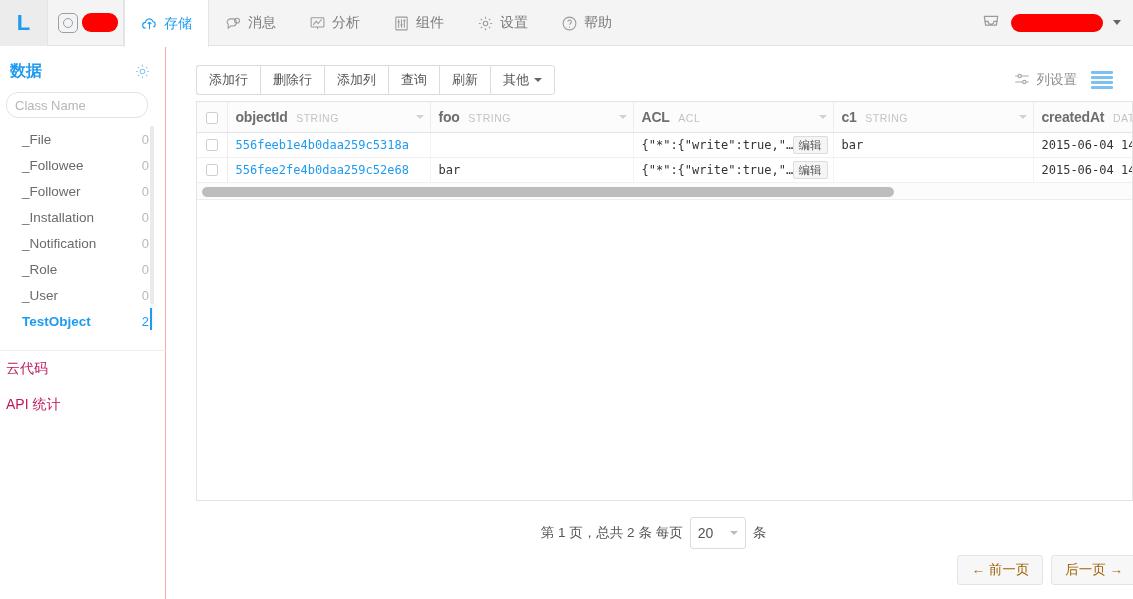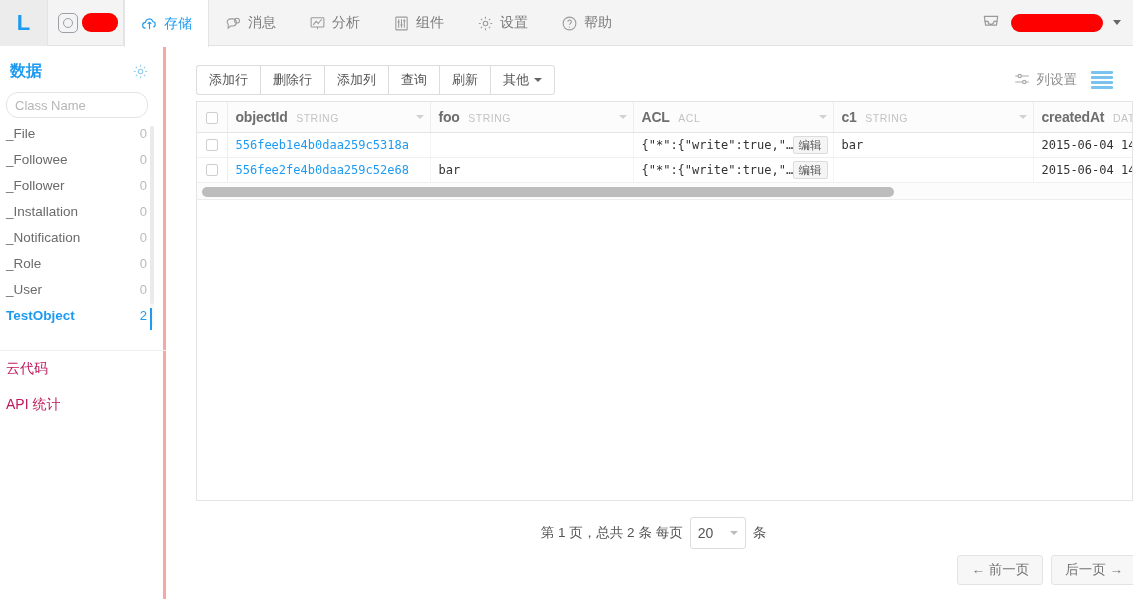--- a/index.html
+++ b/index.html
@@ -76,47 +76,48 @@
     border-left: 4px solid transparent;
     border-right: 4px solid transparent;
     border-top: 5px solid #666;
   }
 
   
   .sidebar {
     position: absolute; left: 0; top: 47px;
     width: 166px; height: 552px;
     background: #fff;
-    border-right: 3px solid #fca5a5;
+    border-right: 1px solid #fca5a5;
   }
   .side-head {
     display: flex; align-items: center; justify-content: space-between;
     padding: 14px 14px 6px 10px;
   }
   .side-title { color: #1e9bf0; font-size: 16px; font-weight: bold; }
   .gear { width: 17px; height: 17px; }
   .class-input {
     display: block;
     width: 142px; height: 26px;
     margin: 4px 0 8px 6px;
     border: 1px solid #e3e3e3; border-radius: 12px;
     background: #fff;
     padding: 0 8px;
     font-size: 13px; color: #444;
     font-family: "Liberation Sans", sans-serif;
   }
   .class-input::placeholder { color: #b6b6b6; }
   .class-list { position: relative; }
   .class-row {
-    display: flex; align-items: flex-start; justify-content: space-between;
+    display: flex; align-items: center; justify-content: space-between;
     padding: 0 16px 0 6px;
     height: 26px;
     font-size: 13.5px;
     color: #6a6a6a;
     cursor: pointer;
+    margin-left: 16px;
   }
   .class-row .count { color: #b9b9b9; font-size: 13px; }
   .class-row.active { color: #1e9bf0; font-weight: bold; }
   .class-row.active .count { color: #1e9bf0; font-weight: normal; }
   .scrolltrack {
     position: absolute; left: 150px; top: 0; width: 4px; height: 200px;
     background: #f7f7f7;
   }
   .scrollthumb {
     position: absolute; left: 150px; top: 0; width: 4px; height: 178px;
@@ -264,21 +265,21 @@
   }
   .pager-right {
     position: absolute; right: 0; top: 46px;
     display: flex; gap: 8px;
   }
   .pagebtn {
     height: 30px; padding: 0 13px;
     display: flex; align-items: center;
     background: #f7f7f7;
     border: 1px solid #e3e3e3; border-radius: 3px;
-    color: #737373; font-size: 13.5px;
+    color: #a16207; font-size: 13.5px;
     cursor: pointer;
   }
 </style>
 </head>
 <body>
 
 <div class="topnav">
 
   <div class="logo-cell">
     <span class="glyph">L</span>

